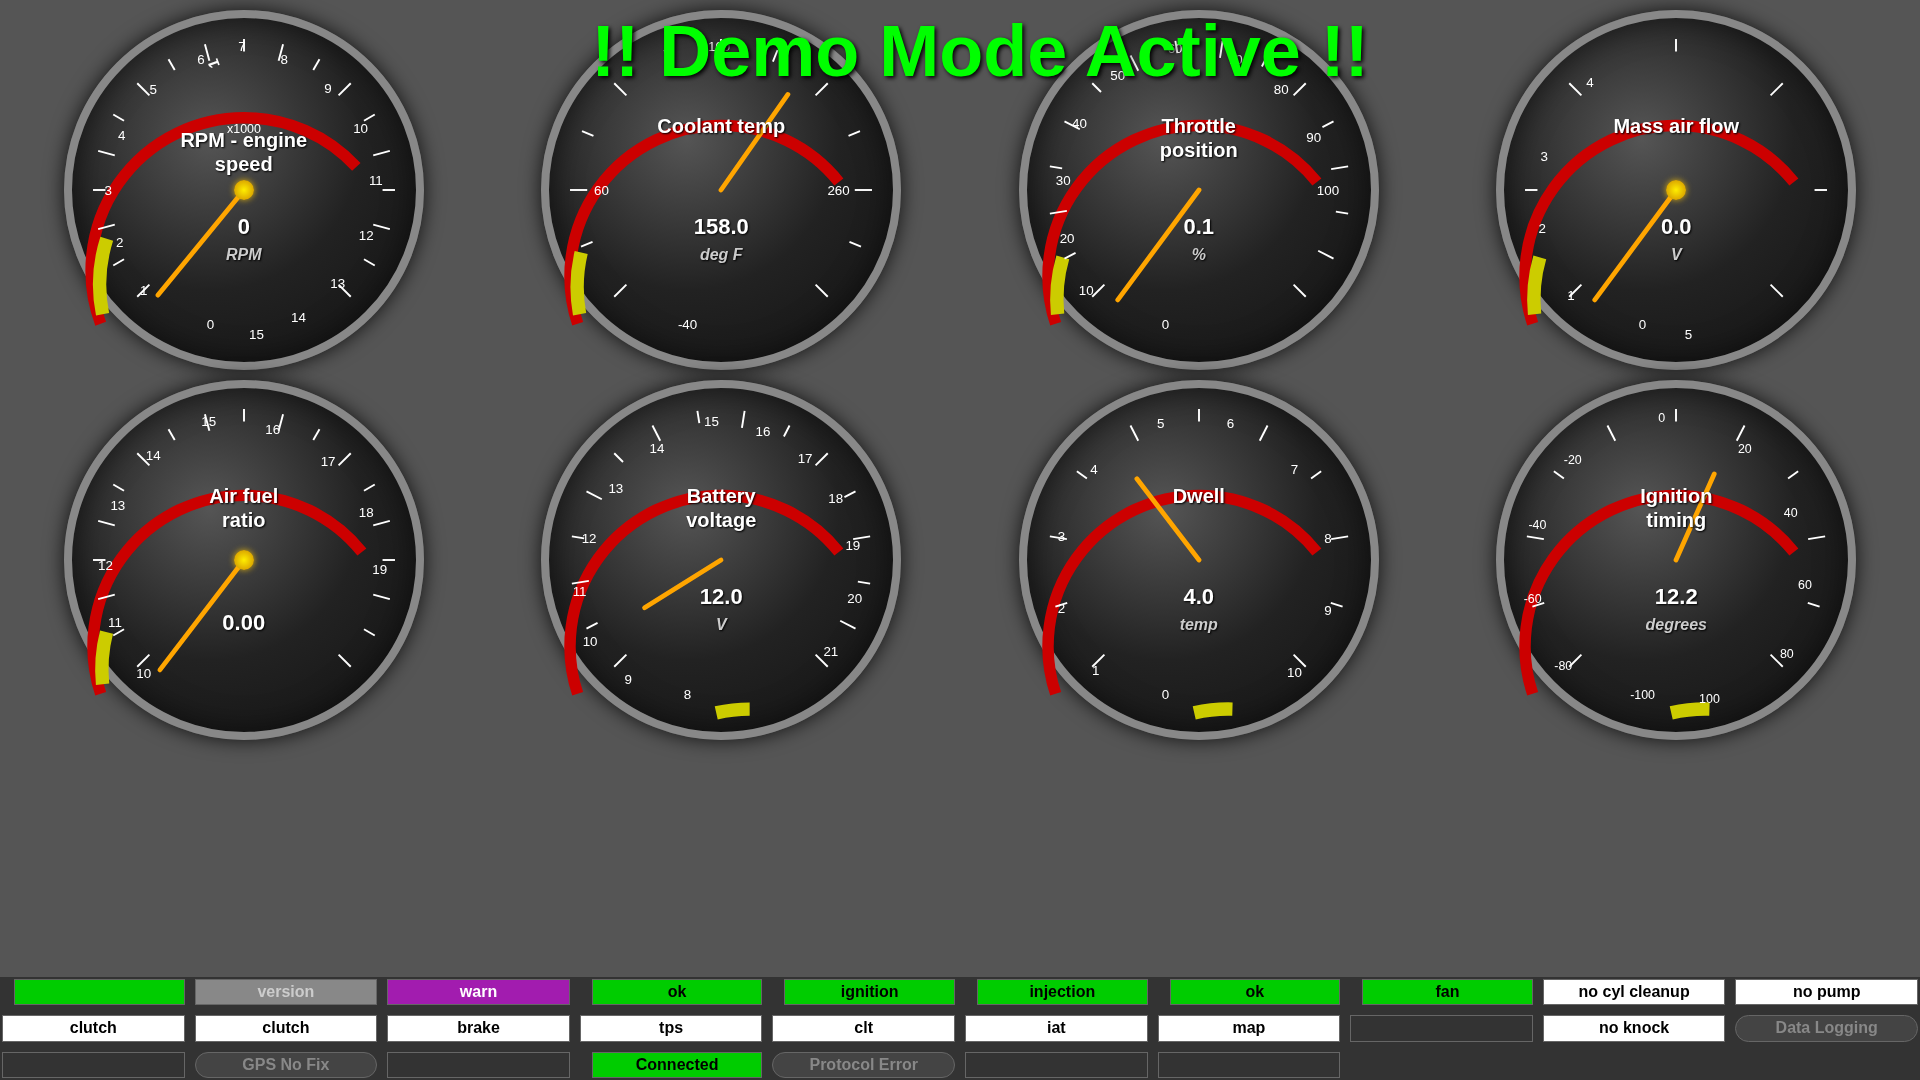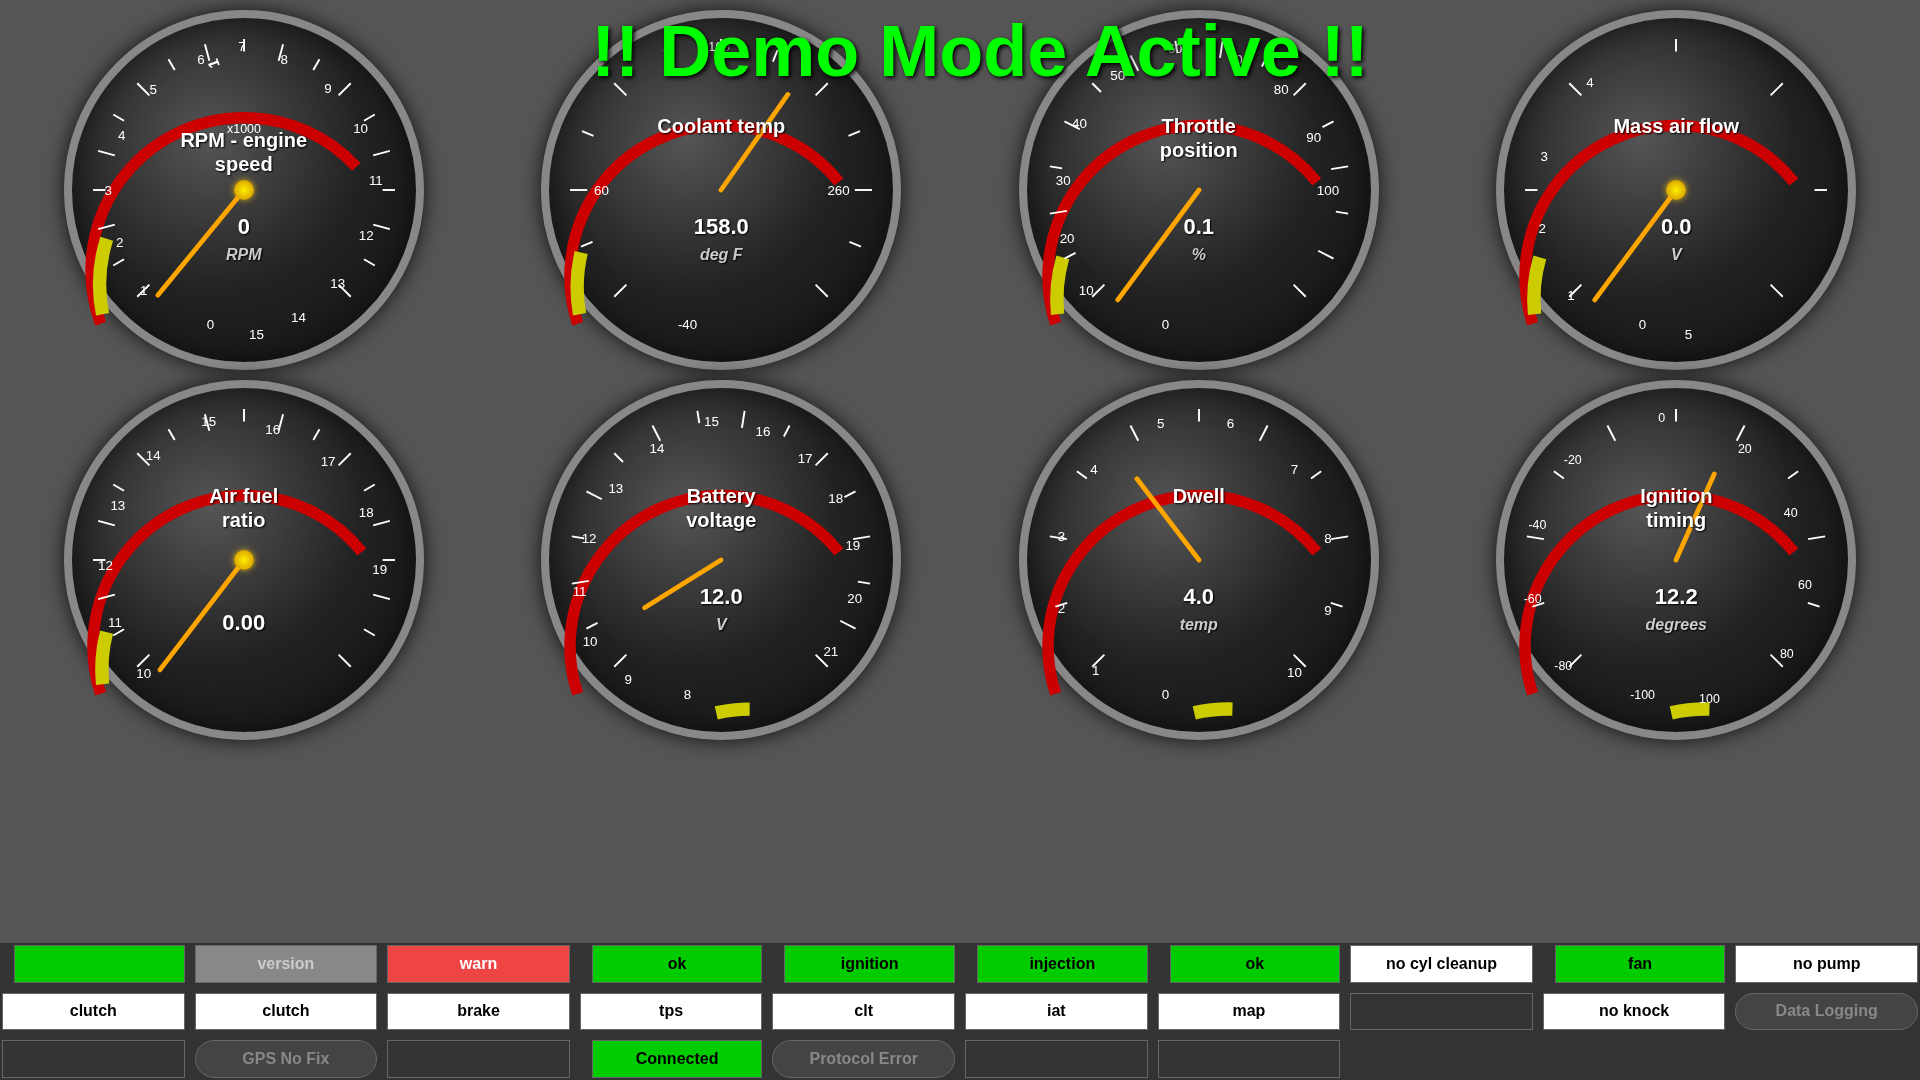--- a/index.html
+++ b/index.html
@@ -85,41 +85,41 @@
       color: #ccc;
       font-style: italic;
     }
 
     
     .status-bar {
       position: absolute;
       bottom: 0;
       left: 0;
       right: 0;
-      height: 137px;
+      height: 103px;
       background: #333;
       display: grid;
       grid-template-columns: repeat(10, 1fr);
       grid-template-rows: repeat(3, 1fr);
       gap: 10px;
       padding: 2px;
     }
 
     .status-cell {
       display: flex;
       align-items: center;
       justify-content: center;
       font-size: 16px;
       font-weight: bold;
       color: white;
       border: 1px solid #666;
     }
 
     .status-green { background: #00cc00; color: #000; margin-left: 12px; }
-    .status-red { background: #ef4444; color: white; }
+    .status-red { background: #a21caf; color: white; }
     .status-yellow { background: #cccc00; color: #000; }
     .status-gray { background: #888; color: #ccc; }
     .status-dark { background: #444; color: #888; border-radius: 22px; }
     .status-white { background: #fff; color: #000; }
     .status-empty { background: #333; color: #888; }
 
     
     .gauge svg {
       position: absolute;
       top: 0;
@@ -483,22 +483,22 @@
 
 <div class="status-bar">
 
   <div class="status-cell status-green"></div>
   <div class="status-cell status-gray">version</div>
   <div class="status-cell status-red">warn</div>
   <div class="status-cell status-green">ok</div>
   <div class="status-cell status-green">ignition</div>
   <div class="status-cell status-green">injection</div>
   <div class="status-cell status-green">ok</div>
+  <div class="status-cell status-green">fan</div>
   <div class="status-cell status-white">no cyl cleanup</div>
-  <div class="status-cell status-green">fan</div>
 
   <div class="status-cell status-white">no pump</div>
   <div class="status-cell status-white">clutch</div>
   <div class="status-cell status-white">clutch</div>
   <div class="status-cell status-white">brake</div>
   <div class="status-cell status-white">tps</div>
   <div class="status-cell status-white">clt</div>
   <div class="status-cell status-white">iat</div>
   <div class="status-cell status-white">map</div>
 

